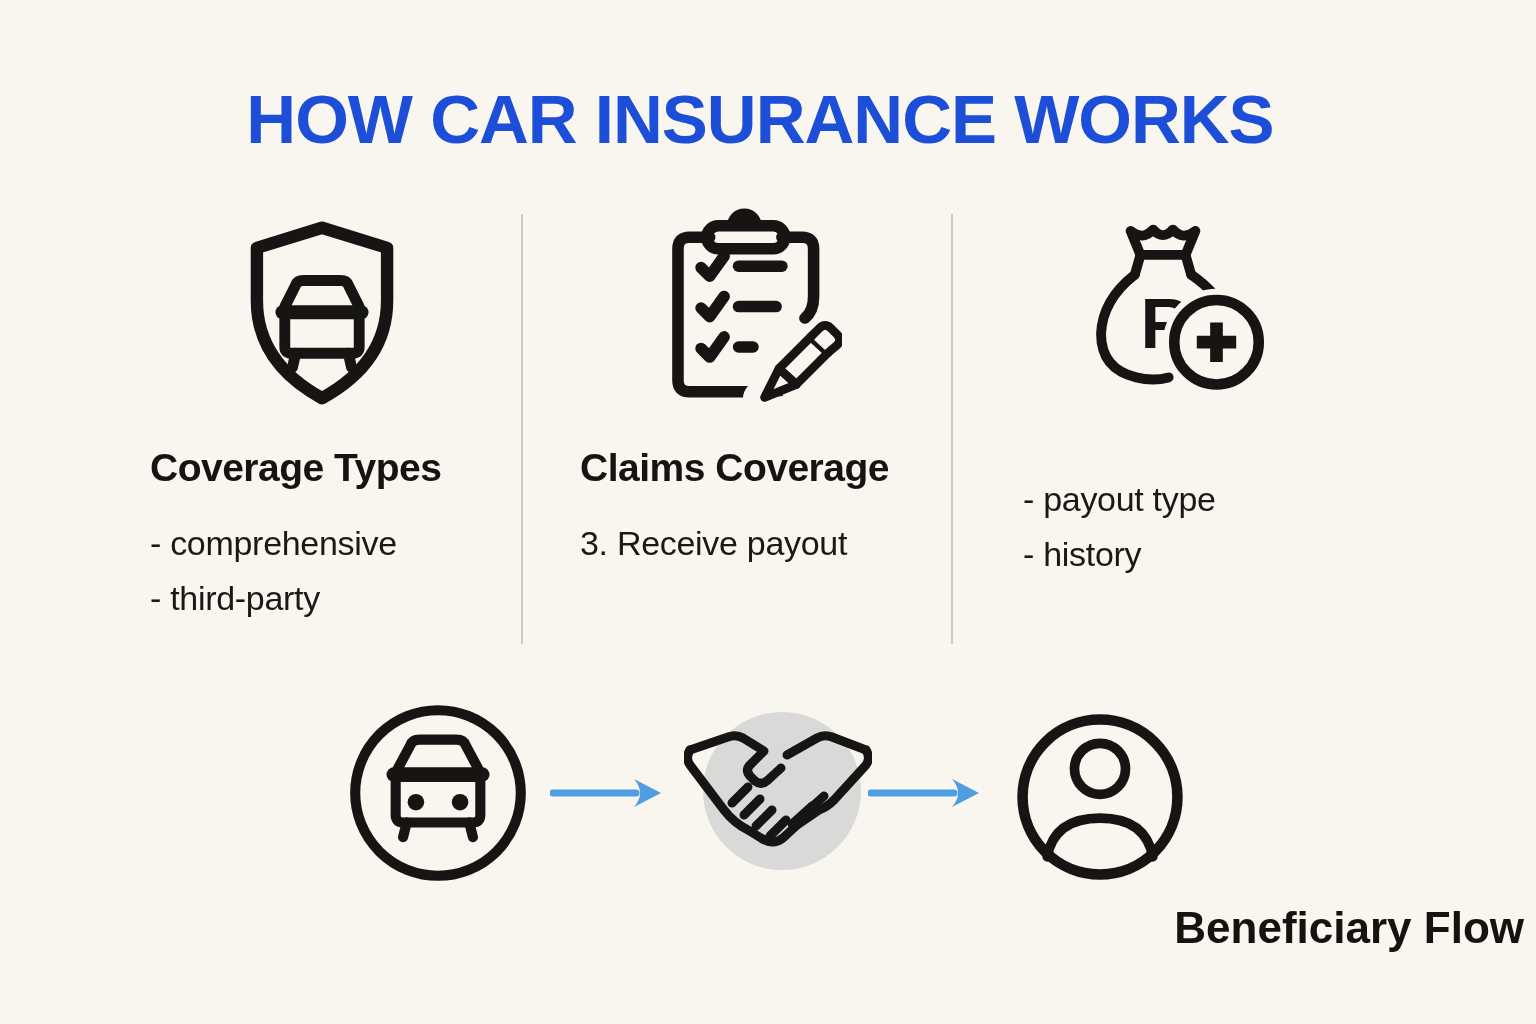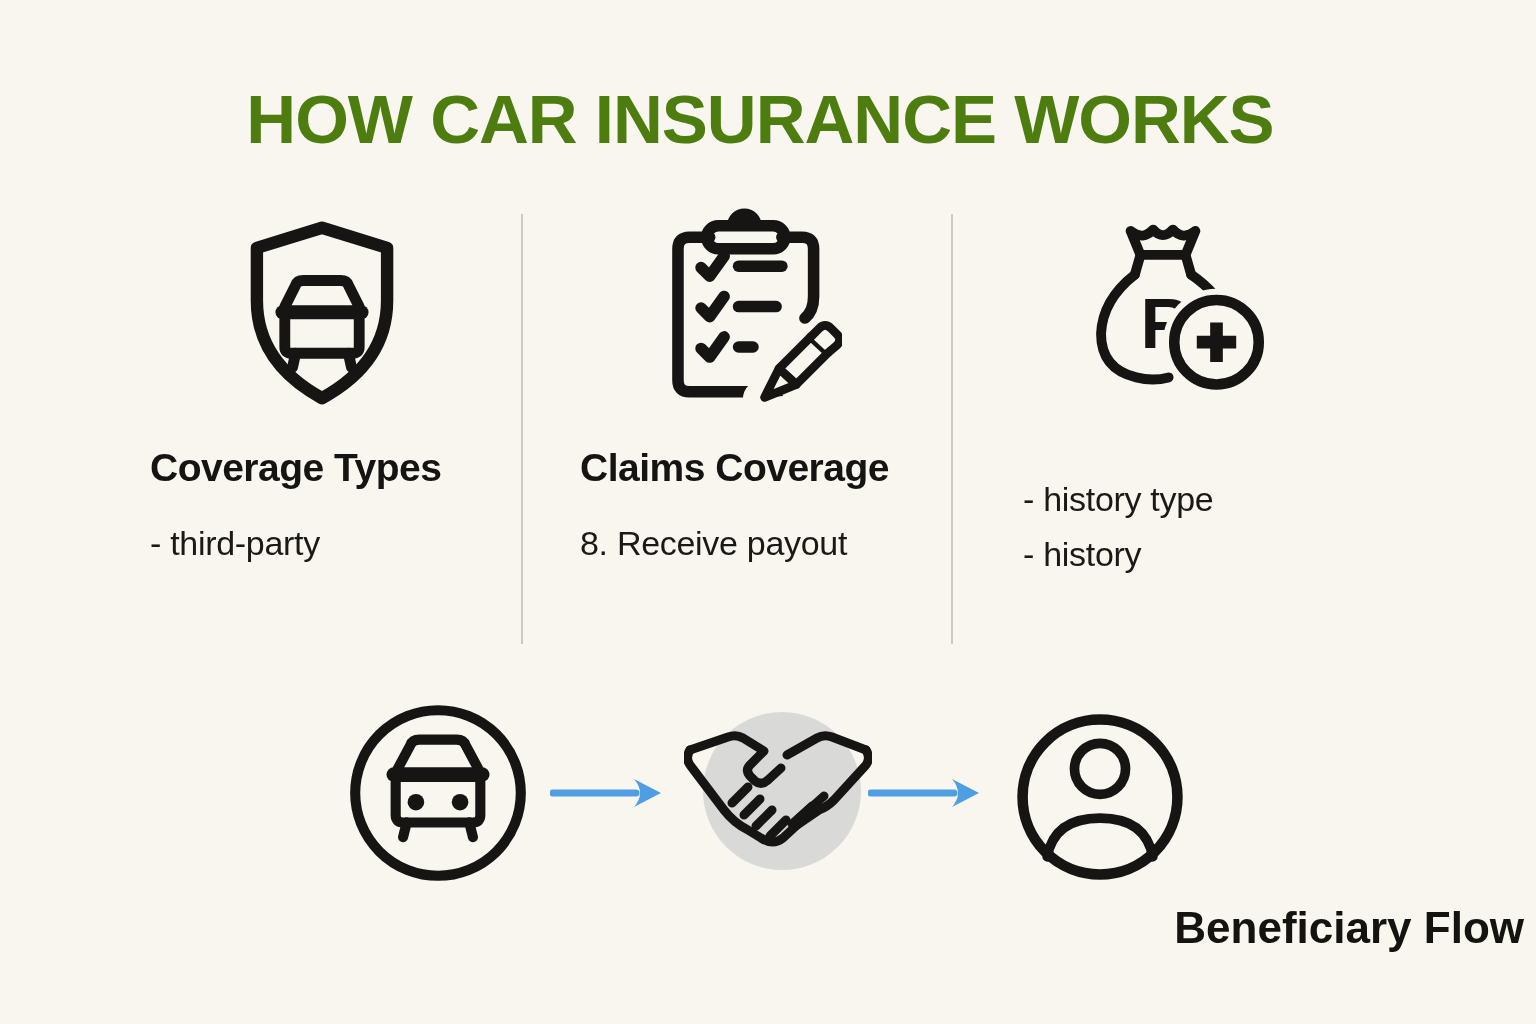--- a/index.html
+++ b/index.html
@@ -10,21 +10,21 @@
     color:#171513;
     overflow:hidden;
     position:relative;
   }
   .canvas{position:absolute;inset:0;width:1536px;height:1024px;}
 
   .title{
     position:absolute;top:80px;left:0;width:1520px;
     text-align:center;
     font-size:69px;font-weight:800;letter-spacing:-1px;
-    color:#4d7c0f;white-space:nowrap;
+    color:#1d4ed8;white-space:nowrap;
   }
 
   .icon{position:absolute;}
   .icon svg{display:block;width:100%;height:100%;}
 
   .divider{
     position:absolute;top:214px;height:430px;width:2px;
     background:#cdcac4;
   }
   .divider.d1{left:521px;}
@@ -108,34 +108,35 @@
       <path d="M87 71 V99 M73 85 H101" stroke-width="9" stroke-linecap="butt"></path>
     </svg>
   </div>
 
   <div class="divider d1"></div>
   <div class="divider d2"></div>
 
   <div class="col c1">
     <h2>Coverage Types</h2>
     <div class="list">
+      <p>- comprehensive</p>
       <p>- third-party</p>
     </div>
   </div>
 
   <div class="col c2">
     <h2>Claims Coverage</h2>
     <div class="list">
-      <p>8. Receive payout</p>
+      <p>3. Receive payout</p>
     </div>
   </div>
 
   <div class="col c3">
     <div class="list">
-      <p>- history type</p>
+      <p>- payout type</p>
       <p>- history</p>
     </div>
   </div>
 
   <div class="icon" style="left:346px;top:701px;width:184px;height:184px;">
     <svg viewBox="0 0 100 100" fill="none" stroke="#171513" stroke-width="5.5" stroke-linecap="round" stroke-linejoin="round">
       <circle cx="50" cy="50" r="45"></circle>
       <path d="M28 37 L35 24 Q36 21 40 21 L60 21 Q64 21 65 24 L72 37"></path>
       <rect x="22" y="36" width="56" height="8" rx="4" fill="#171513" stroke="none"></rect>
       <path d="M27 44 L27 62 Q27 66 31 66 L69 66 Q73 66 73 62 L73 44"></path>

